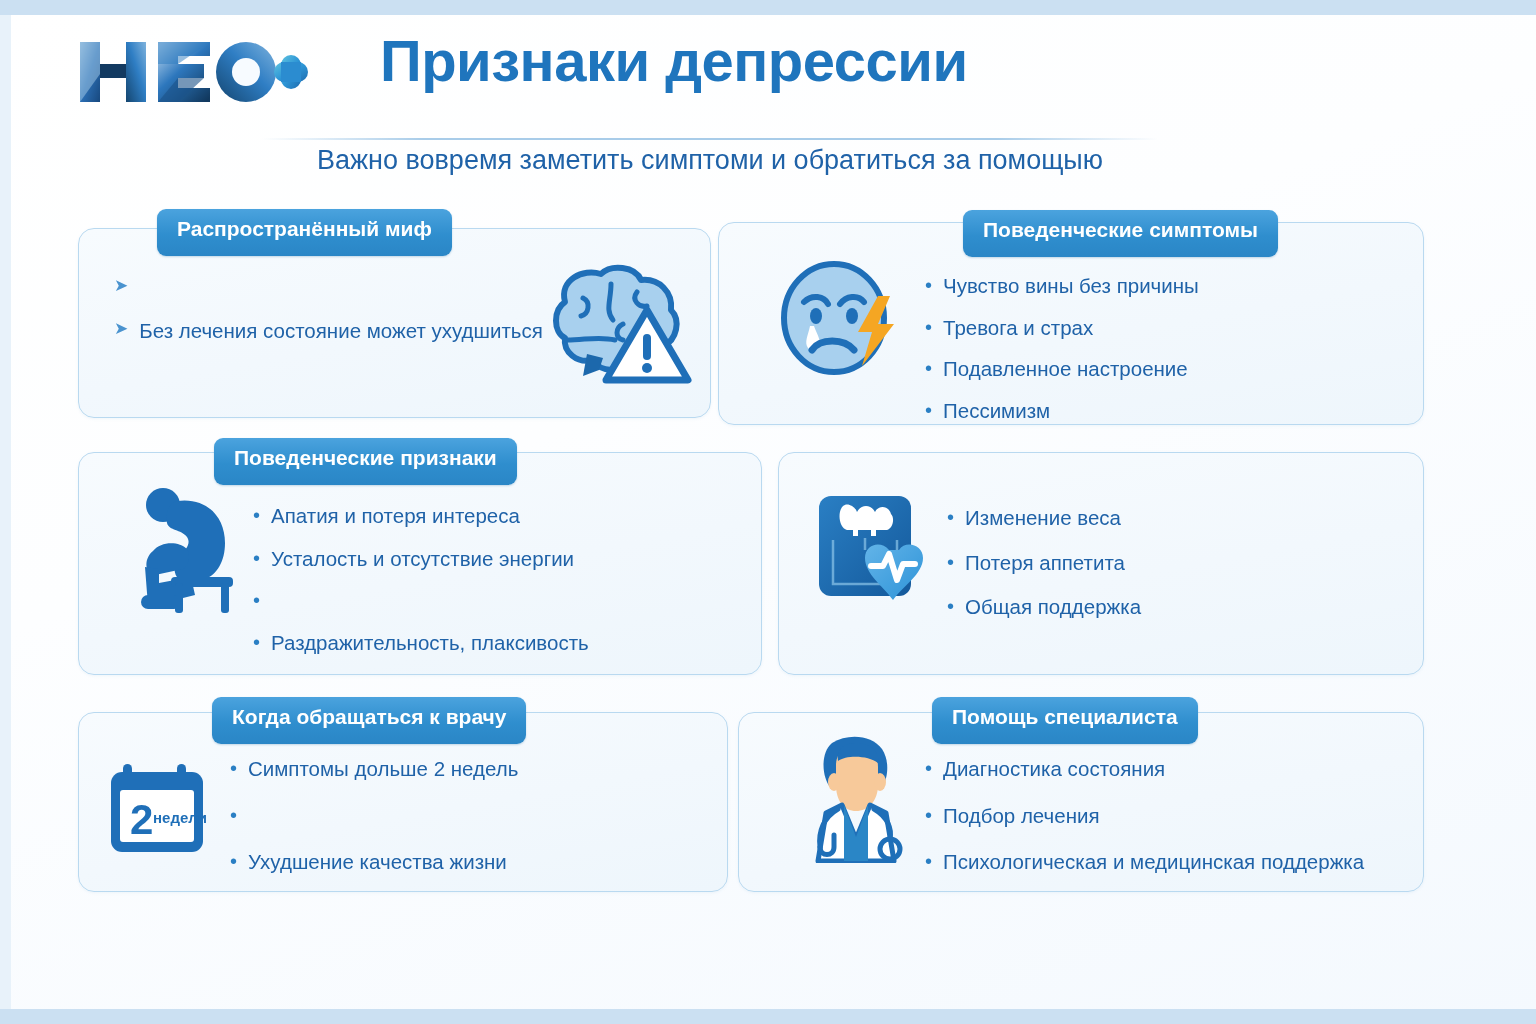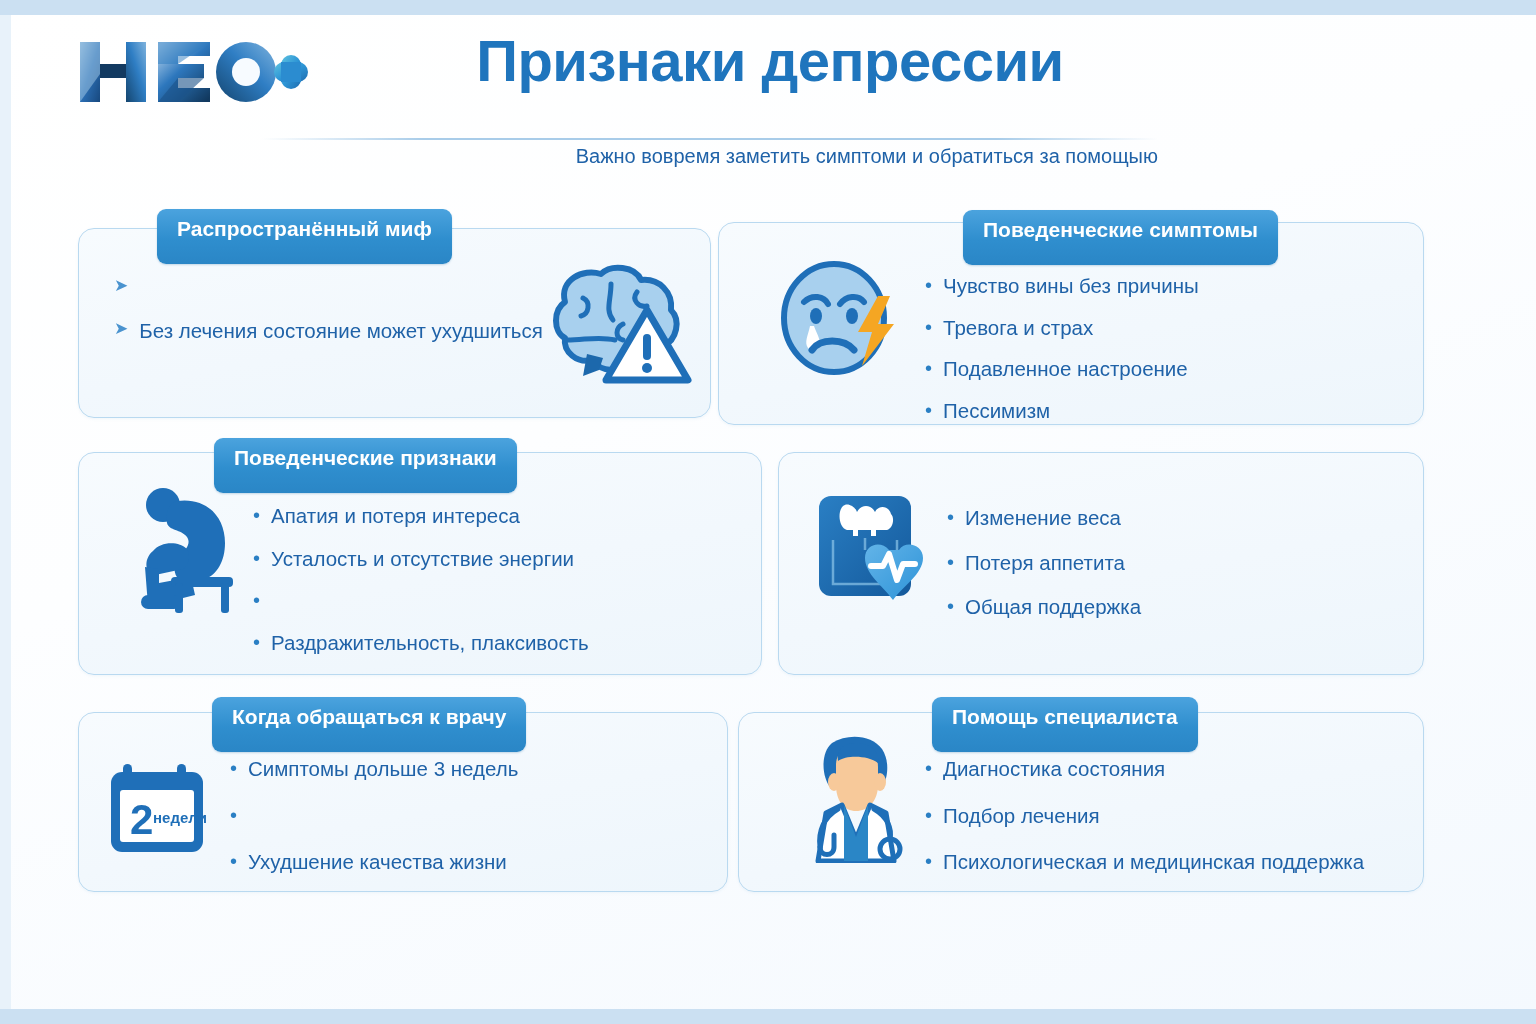--- a/index.html
+++ b/index.html
@@ -53,21 +53,20 @@
     align-items: center;
   }
 
   .logo svg { display: block; }
 
   .title {
     position: absolute;
     left: 380px;
     top: 12px;
     width: 780px;
-    text-align: center;
     font-size: 58px;
     font-weight: bold;
     letter-spacing: -0.5px;
     color: #1f75bd;
     text-shadow: 0 1px 0 rgba(255,255,255,0.9);
   }
 
   .title-rule {
     position: absolute;
     left: 262px;
@@ -75,43 +74,43 @@
     width: 896px;
     height: 2px;
     background: linear-gradient(90deg, rgba(170,205,235,0) 0%, #a8cce9 18%, #a8cce9 82%, rgba(170,205,235,0) 100%);
   }
 
   .subtitle {
     position: absolute;
     left: 262px;
     top: 130px;
     width: 896px;
-    text-align: right;
-    font-size: 20px;
+    text-align: center;
+    font-size: 27px;
     color: #1f62a8;
   }
 
   
   .card {
     position: absolute;
     background: linear-gradient(170deg, #f7fbfe 0%, #f2f8fd 55%, #eef6fc 100%);
     border: 1.6px solid #b9d9f0;
     border-radius: 16px;
     box-shadow: 0 1px 3px rgba(120,165,205,0.10);
   }
 
   .badge {
     position: absolute;
     display: inline-block;
     background: linear-gradient(180deg, #4ba3de 0%, #2f8ece 55%, #2a86c6 100%);
     color: #ffffff;
     font-size: 21px;
     font-weight: bold;
     border-radius: 9px;
-    padding: 8px 20px 23px 20px;
+    padding: 8px 20px 15px 20px;
     white-space: nowrap;
     box-shadow: 0 1px 2px rgba(40,110,165,0.25);
     z-index: 5;
   }
 
   .bullets {
     position: absolute;
     list-style: none;
   }
 
@@ -343,21 +342,21 @@
       <rect x="72" y="4" width="9" height="26" rx="4.5" fill="#1f6fb8"></rect>
       <rect x="6" y="12" width="92" height="80" rx="11" fill="#1f6fb8"></rect>
       <rect x="15" y="30" width="74" height="52" rx="3" fill="#ffffff"></rect>
       <text x="25" y="74" font-family="Liberation Sans, sans-serif" font-size="42" font-weight="bold" fill="#1f6fb8">2</text>
       <text x="48" y="63" font-family="Liberation Sans, sans-serif" font-size="15" font-weight="bold" fill="#1f6fb8">недели</text>
     </svg>
   </div>
   <ul class="bullets" style="left:230px; top:756px; width:450px;">
     <li style="margin-bottom:21px;">
       <span class="dot">•</span>
-      <span>Симптомы дольше 3 недель</span>
+      <span>Симптомы дольше 2 недель</span>
     </li>
     <li style="margin-bottom:21px;">
       <span class="dot">•</span>
     </li>
     <li>
       <span class="dot">•</span>
       <span>Ухудшение качества жизни</span>
     </li>
   </ul>
 

